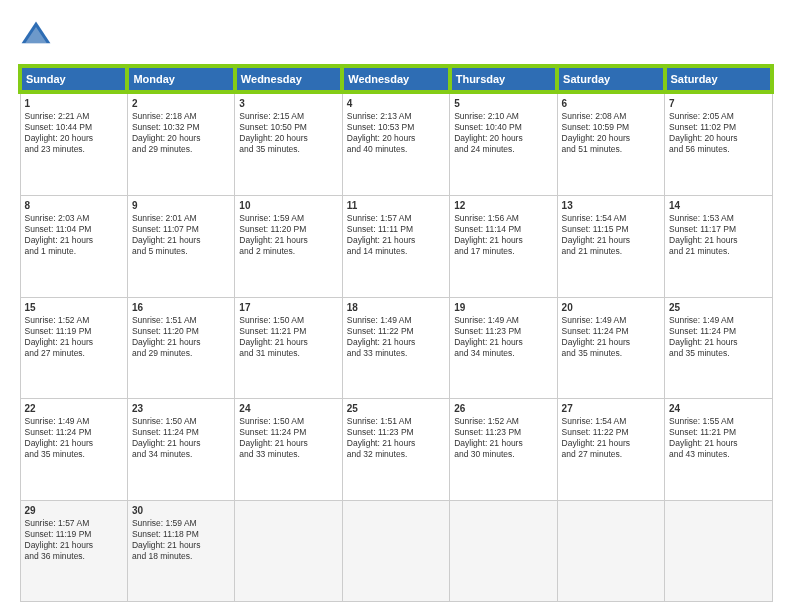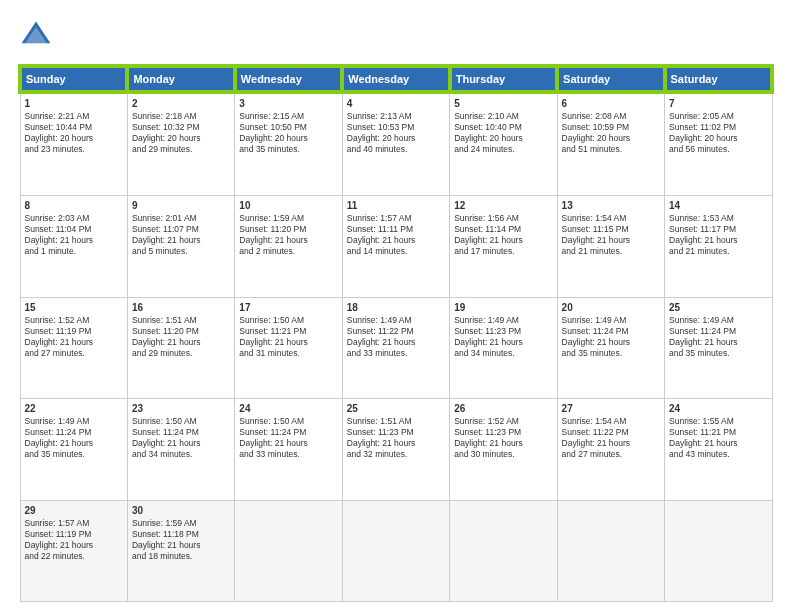--- a/index.html
+++ b/index.html
@@ -326,21 +326,21 @@
             <div>Daylight: 21 hours</div>
             <div>and 43 minutes.</div>
           </td>
         </tr>
         <tr>
           <td class="last-row">
             <span class="day-num">29</span>
             <div>Sunrise: 1:57 AM</div>
             <div>Sunset: 11:19 PM</div>
             <div>Daylight: 21 hours</div>
-            <div>and 22 minutes.</div>
+            <div>and 36 minutes.</div>
           </td>
           <td class="last-row">
             <span class="day-num">30</span>
             <div>Sunrise: 1:59 AM</div>
             <div>Sunset: 11:18 PM</div>
             <div>Daylight: 21 hours</div>
             <div>and 18 minutes.</div>
           </td>
           <td class="last-row"></td>
           <td class="last-row"></td>

